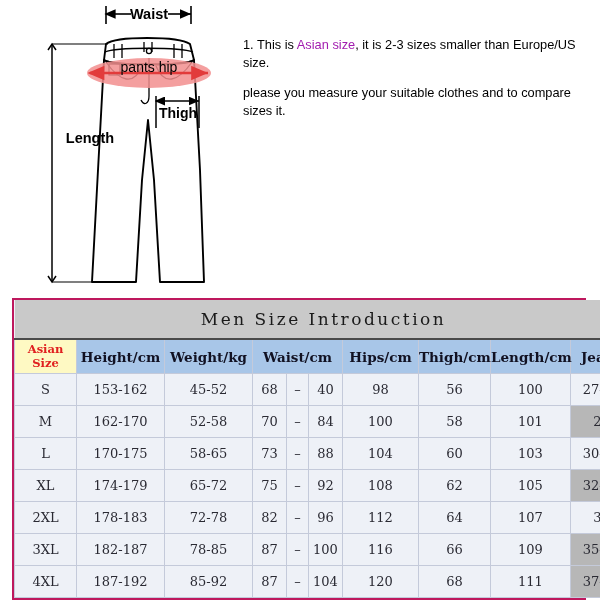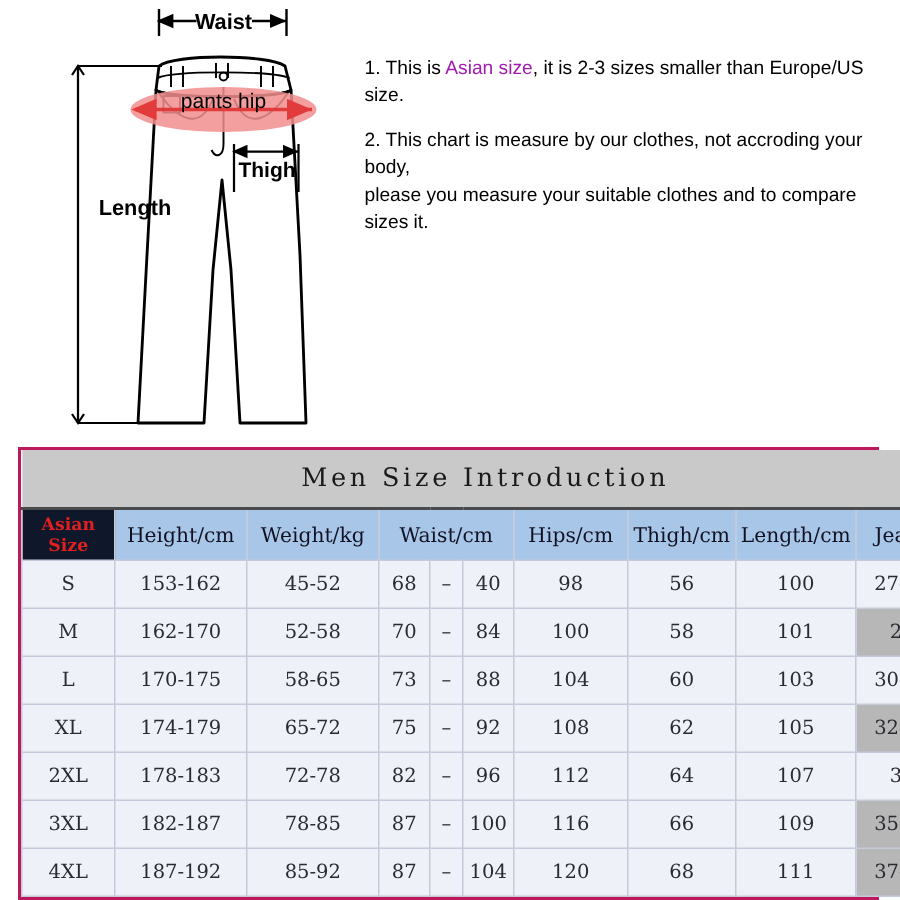--- a/index.html
+++ b/index.html
@@ -69,24 +69,24 @@
     height: 38px;
     font-size: 17px;
     letter-spacing: 2.5px;
     color: #1a1a1a;
   }
   tr.head-row th {
     background: #a8c6e8;
     height: 33px;
     font-size: 13.5px;
     color: #111122;
-    font-weight: normal;
+    font-weight: bold;
   }
   tr.head-row th.asian {
-    background: #0f172a;
+    background: #fef9c3;
     color: #e02020;
     font-size: 11.5px;
     line-height: 1.15;
     font-weight: bold;
   }
   tr.data-row td {
     background: #eef1f7;
     height: 31px;
     font-size: 13px;
     color: #2a2a33;
@@ -187,21 +187,20 @@
       <text x="140" y="118" text-anchor="middle" font-size="14" font-weight="bold" font-family="Liberation Sans, sans-serif" fill="#000">Thigh</text>
     </svg>
 
     <div id="notes">
 
       <div class="note-block">
         <span>1. This is </span><span class="hl-red">Asian size</span><span>, it is 2-3 sizes smaller than Europe/US size.</span>
       </div>
 
       <div class="note-block">
-        <div>2. This chart is measure by our clothes, not accroding your body,</div>
         <div>please you measure your suitable clothes and to compare sizes it.</div>
       </div>
 
     </div>
   </div>
 
   <div id="size-table-wrap">
     <table class="size-table">
       <colgroup>
         <col style="width:62px">

